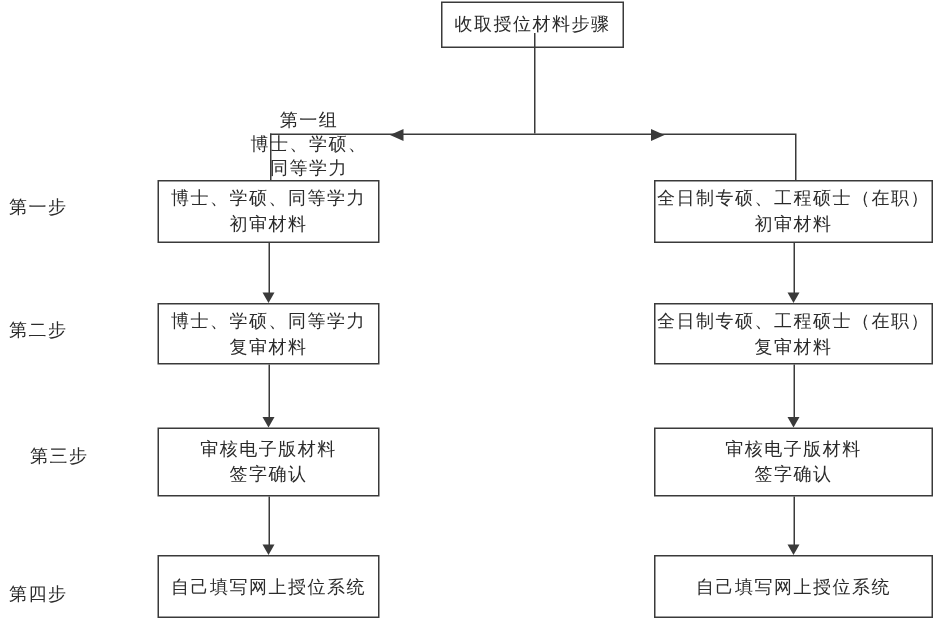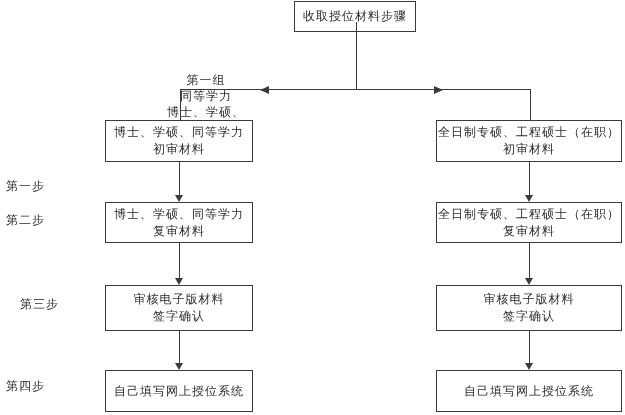--- a/index.html
+++ b/index.html
@@ -81,28 +81,28 @@
   <div class="line" style="left:180px; top:89px; width:350px; height:1px;"></div>
 
   <div class="arrow-left" style="left:260px; top:86px;"></div>
   <div class="arrow-right" style="left:434px; top:86px;"></div>
 
   <div class="line" style="left:180px; top:89px; width:1px; height:31px;"></div>
   <div class="line" style="left:530px; top:89px; width:1px; height:31px;"></div>
 
   <div class="label" style="left:148px; top:32px; width:116px;margin-top:40px;">
     <div>第一组</div>
+    <div>博士、学硕、</div>
     <div>同等学力</div>
-    <div>博士、学硕、</div>
   </div>
 
-  <div class="label" style="left:6px; top:130px;margin-top:48px;">第一步</div>
+  <div class="label" style="left:6px; top:130px;">第一步</div>
   <div class="label" style="left:6px; top:212px;text-align:center;">第二步</div>
   <div class="label" style="left:20px; top:296px;">第三步</div>
-  <div class="label" style="left:6px; top:378px;">第四步</div>
+  <div class="label" style="left:6px; top:388px;">第四步</div>
 
   <div class="box" style="left:105px; top:120px; width:148px; height:42px;">
     <span>博士、学硕、同等学力</span>
     <span>初审材料</span>
   </div>
   <div class="box" style="left:105px; top:202px; width:148px; height:41px;">
     <span>博士、学硕、同等学力</span>
     <span>复审材料</span>
   </div>
   <div class="box" style="left:105px; top:285px; width:148px; height:46px;">

